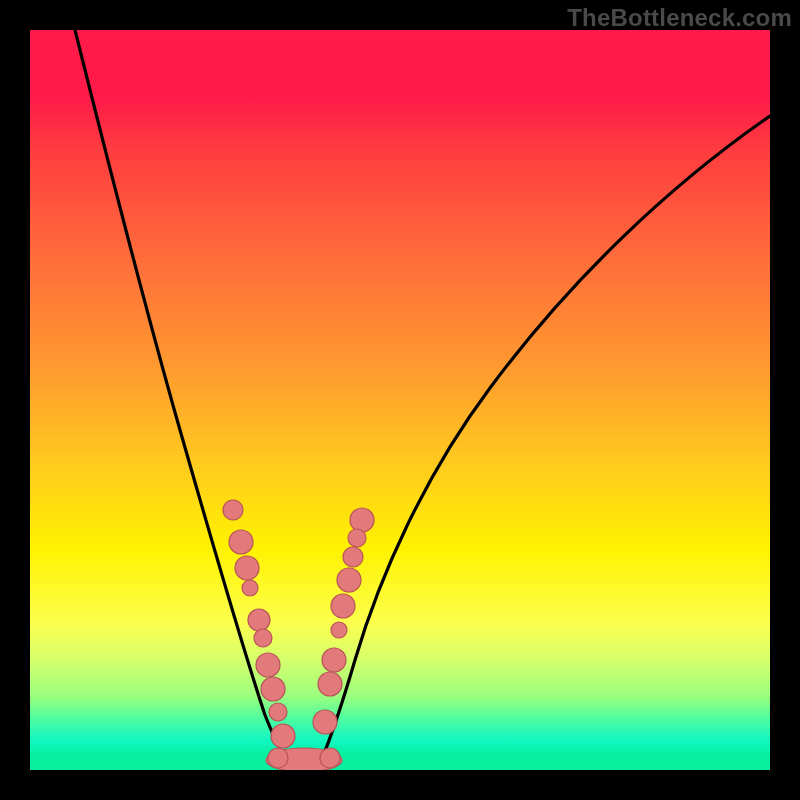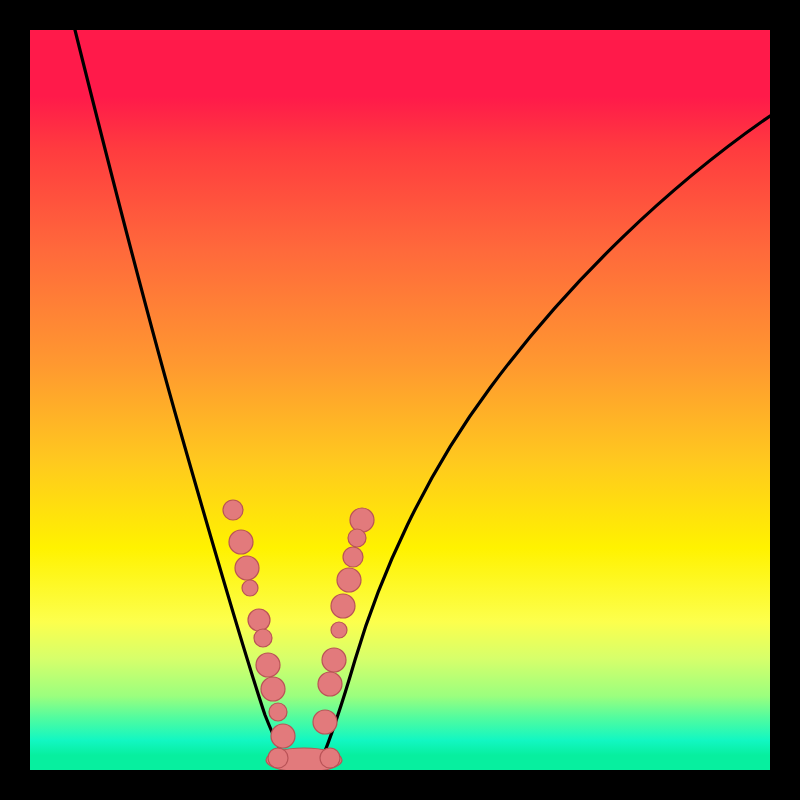--- a/index.html
+++ b/index.html
@@ -118,13 +118,14 @@
         <circle cx="300" cy="654" r="12"></circle>
         <circle cx="295" cy="692" r="12"></circle>
 
         <ellipse class="pill" cx="274" cy="730" rx="38" ry="12"></ellipse>
         <circle cx="248" cy="728" r="10"></circle>
         <circle cx="300" cy="728" r="10"></circle>
       </g>
     </svg>
   </div>
 
+  <div class="watermark">TheBottleneck.com</div>
 </div>
 
 </body></html>

